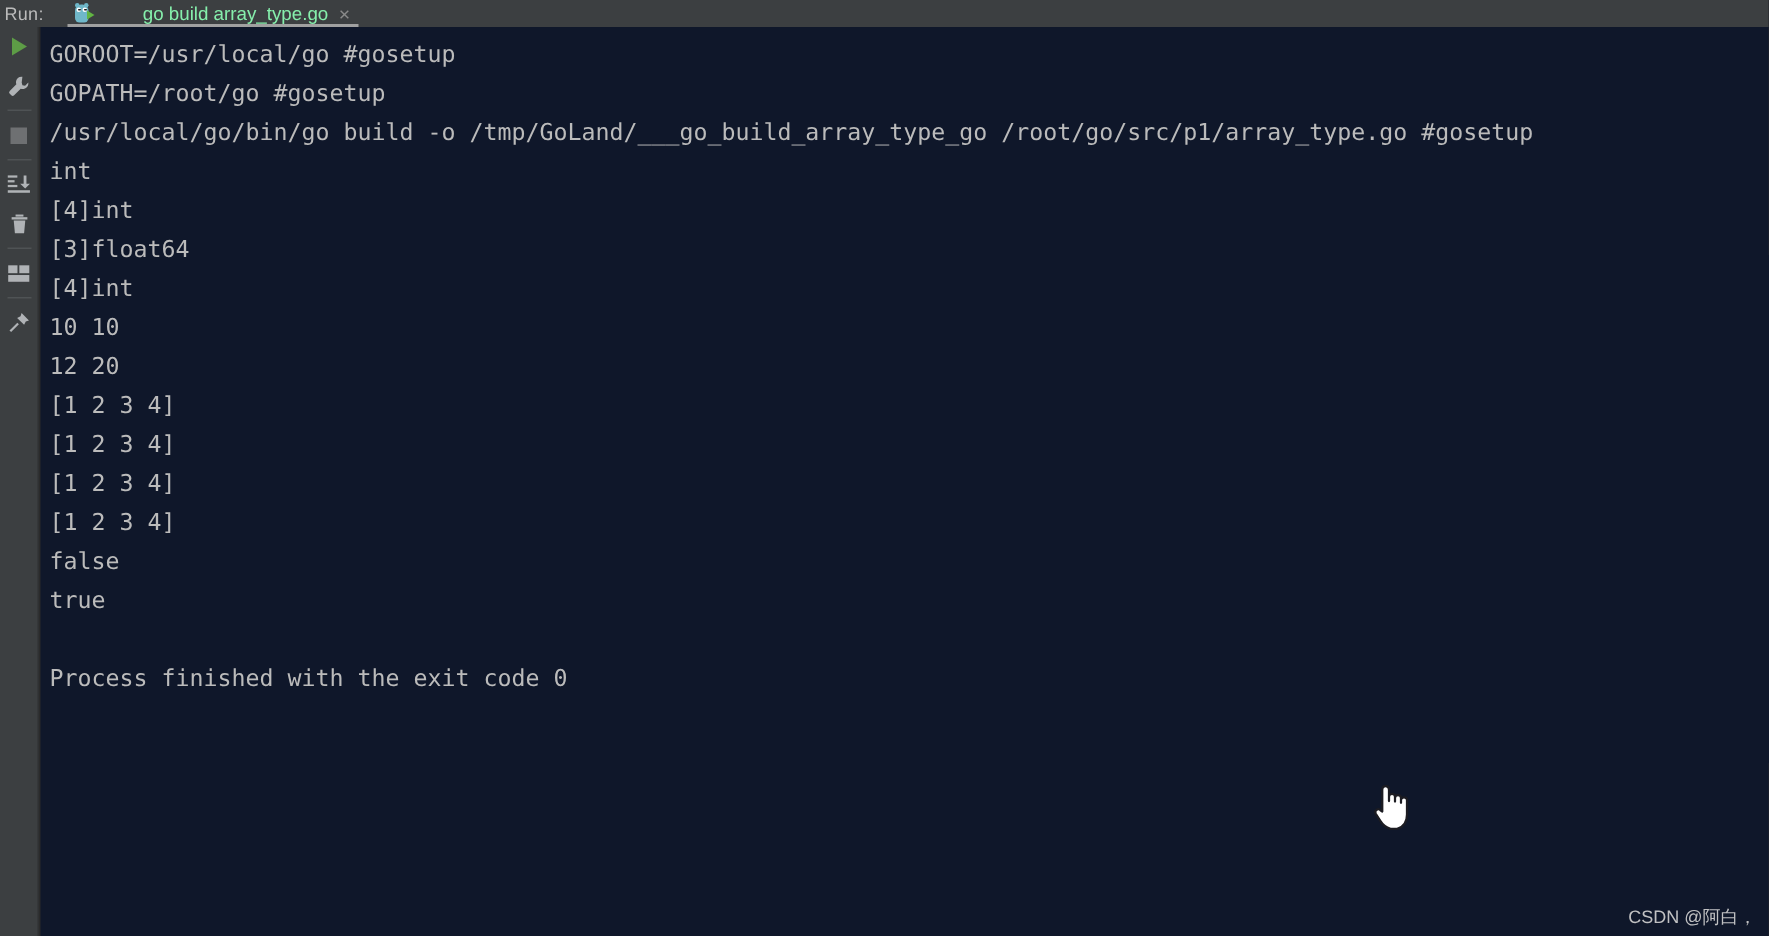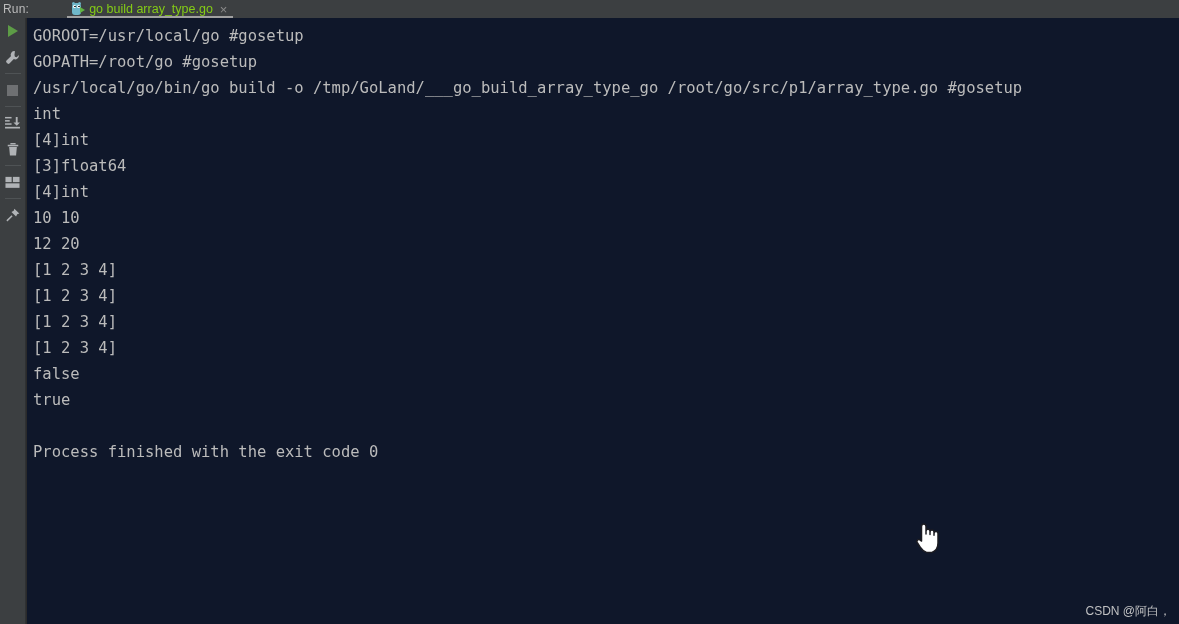--- a/index.html
+++ b/index.html
@@ -7,39 +7,40 @@
     width:1179px; height:624px;
     background:#2b2b2b;
     font-family:"DejaVu Sans Mono", monospace;
     overflow:hidden;
   }
 
   
   #toolwindow-header{
     position:absolute; left:0; top:0; width:1179px; height:18px;
     background:#3c3f41;
-    display:flex; align-items:center;gap:22px;
+    display:flex; align-items:center;
   }
   #run-label{
     color:#bbbbbb; font-family:"Liberation Sans", sans-serif;
     font-size:12px; padding-left:3px; letter-spacing:.2px;
   }
   #run-tab{
     margin-left:16px; height:18px;
     display:flex; align-items:center; gap:4px;
     padding:0 6px 0 4px;
     position:relative;
   }
   #run-tab:after{
     content:""; position:absolute; left:0; right:0; bottom:0;
     height:2px; background:#a0a0a0;
   }
   #run-tab .tab-title{
-    color:#84cc16; font-family:"Liberation Sans", sans-serif; font-size:12.5px;
+    color:#86efac; font-family:"Liberation Sans", sans-serif; font-size:12.5px;
     white-space:nowrap;
+    margin-left:28px;
   }
   #run-tab .close-x{
     color:#8a8a8a; font-family:"Liberation Sans", sans-serif;
     font-size:13px; line-height:13px; padding-left:3px;
   }
   .gopher-ico{ width:14px; height:14px; position:relative; flex:0 0 auto; }
   .gopher-ico .body{
     position:absolute; left:1px; top:1px; width:9px; height:12px;
     background:#6fb7c9; border-radius:4px 4px 3px 3px;
   }

